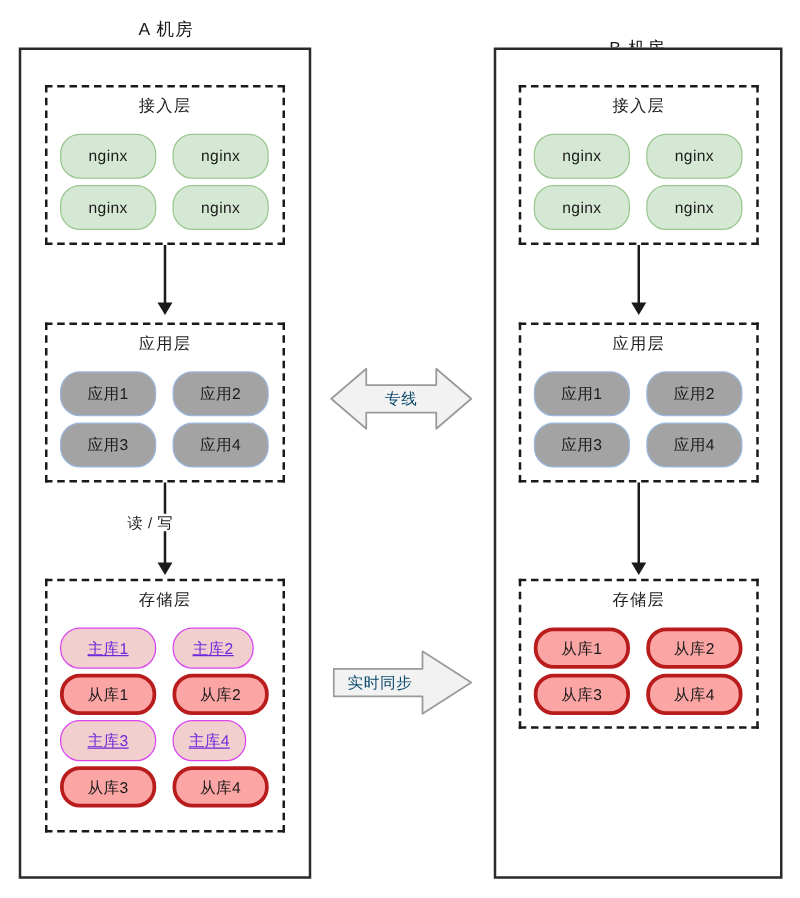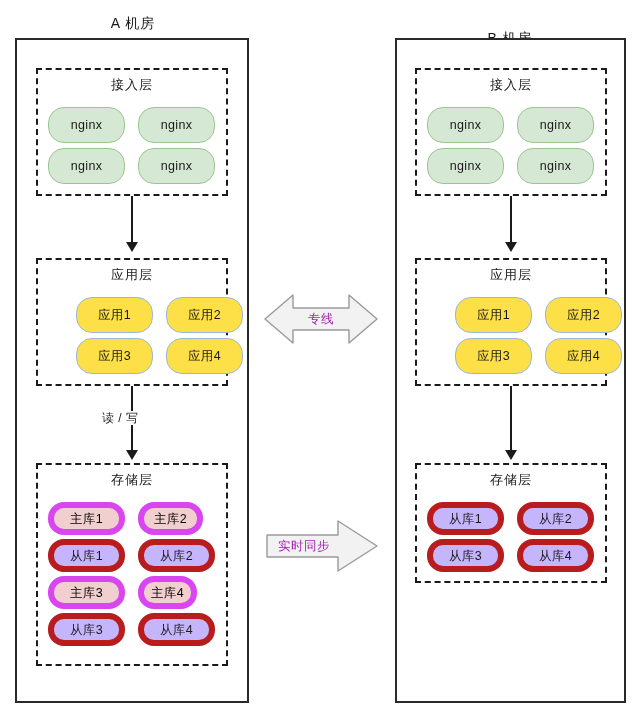--- a/index.html
+++ b/index.html
@@ -62,23 +62,23 @@
     border-radius: 16px;
     display: flex;
     align-items: center;
     justify-content: center;
     font-size: 12.5px;
     line-height: 14px;
     letter-spacing: 0.3px;
     white-space: nowrap;
   }
   .node.green  { background: #d5e8d4; border: 1px solid #9ac78f; color: #1a1a1a; }
-  .node.blue   { background: #fde047; border: 1px solid #9bb7dd; color: #1a1a1a; margin-left: 28px; }
-  .node.pink   { background: #f2cfcf; border: 6px solid #d946ef; color: #000000; }
-  .node.orange { background: #c4b5fd; border: 6px solid #b91c1c; color: #1a1a1a; }
+  .node.blue   { background: #a3a3a3; border: 1px solid #9bb7dd; color: #1a1a1a; }
+  .node.pink   { background: #f2cfcf; border: 1px solid #d946ef; color: #6d28d9; text-decoration: underline; }
+  .node.orange { background: #fca5a5; border: 3px solid #b91c1c; color: #1a1a1a; }
 
   
   .vconn {
     position: absolute;
     width: 2px;
     background: #1a1a1a;
   }
   .vhead {
     position: absolute;
     width: 0;
@@ -107,21 +107,21 @@
     position: absolute;
     top: 0;
     left: 0;
     right: 0;
     bottom: 0;
     display: flex;
     align-items: center;
     justify-content: center;
     font-size: 12.5px;
     letter-spacing: 0.5px;
-    color: #a21caf;
+    color: #0c4a6e;
     white-space: nowrap;
   }
   .ba-sync .ba-label { justify-content: flex-start; padding-left: 12px; }
 </style>
 </head>
 <body>
 
 <div class="dc-title" style="left:73px; top:15px; width:120px;">A 机房</div>
 
 <div class="dc-frame" style="left:15px; top:38px; width:234px; height:665px;"></div>

